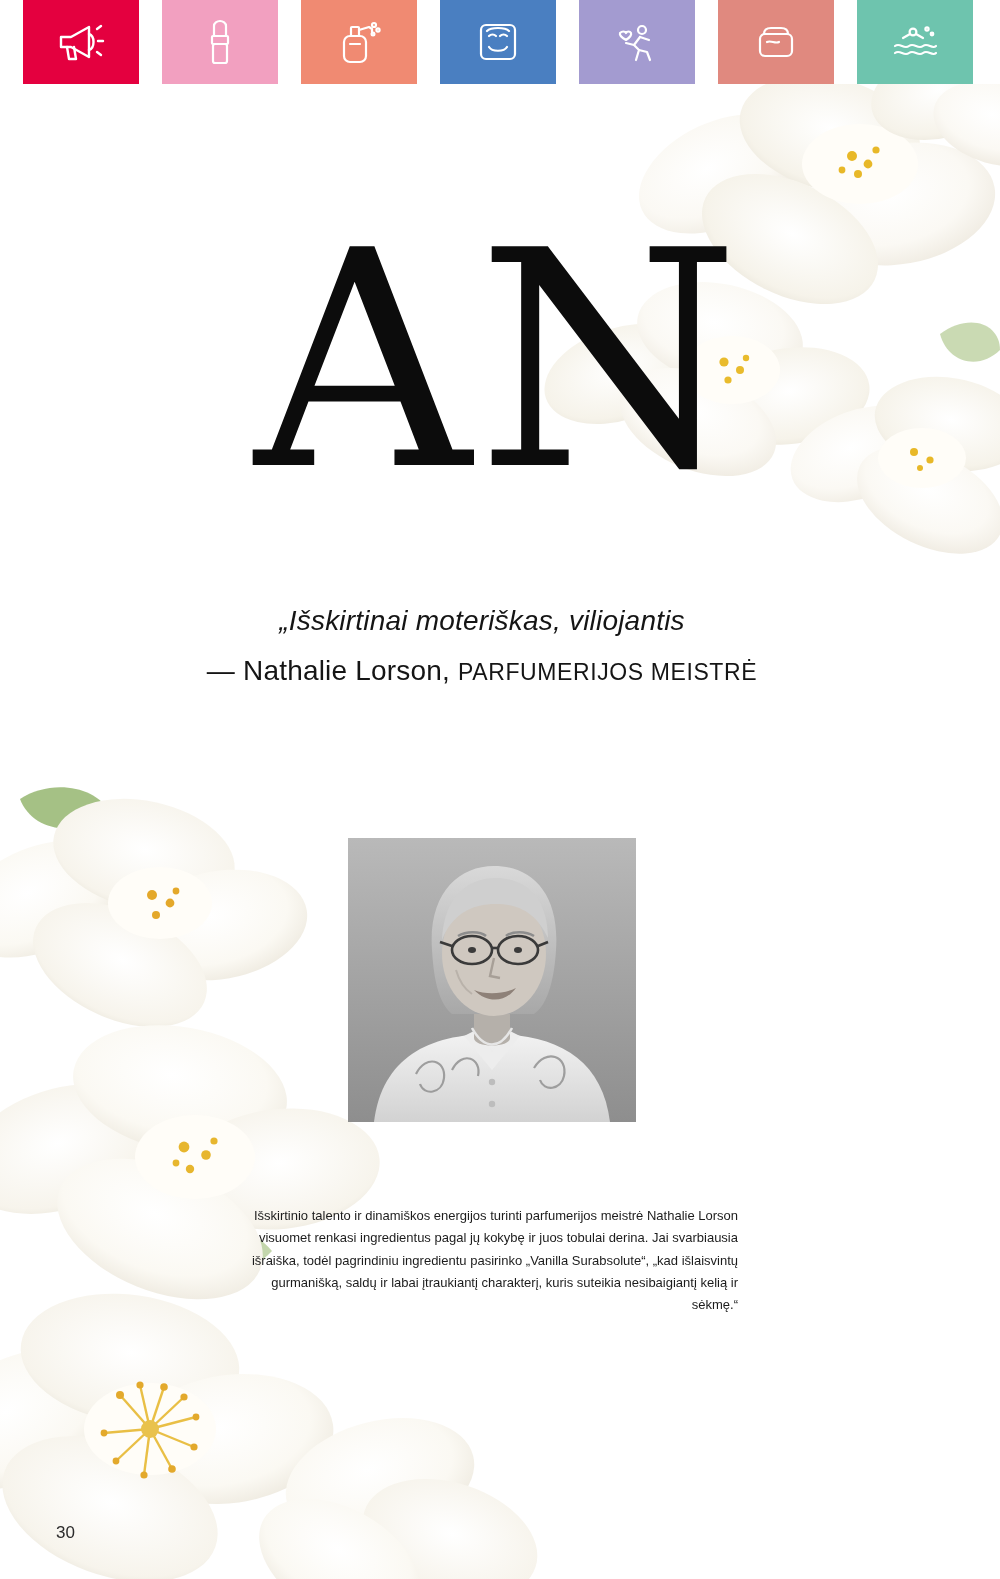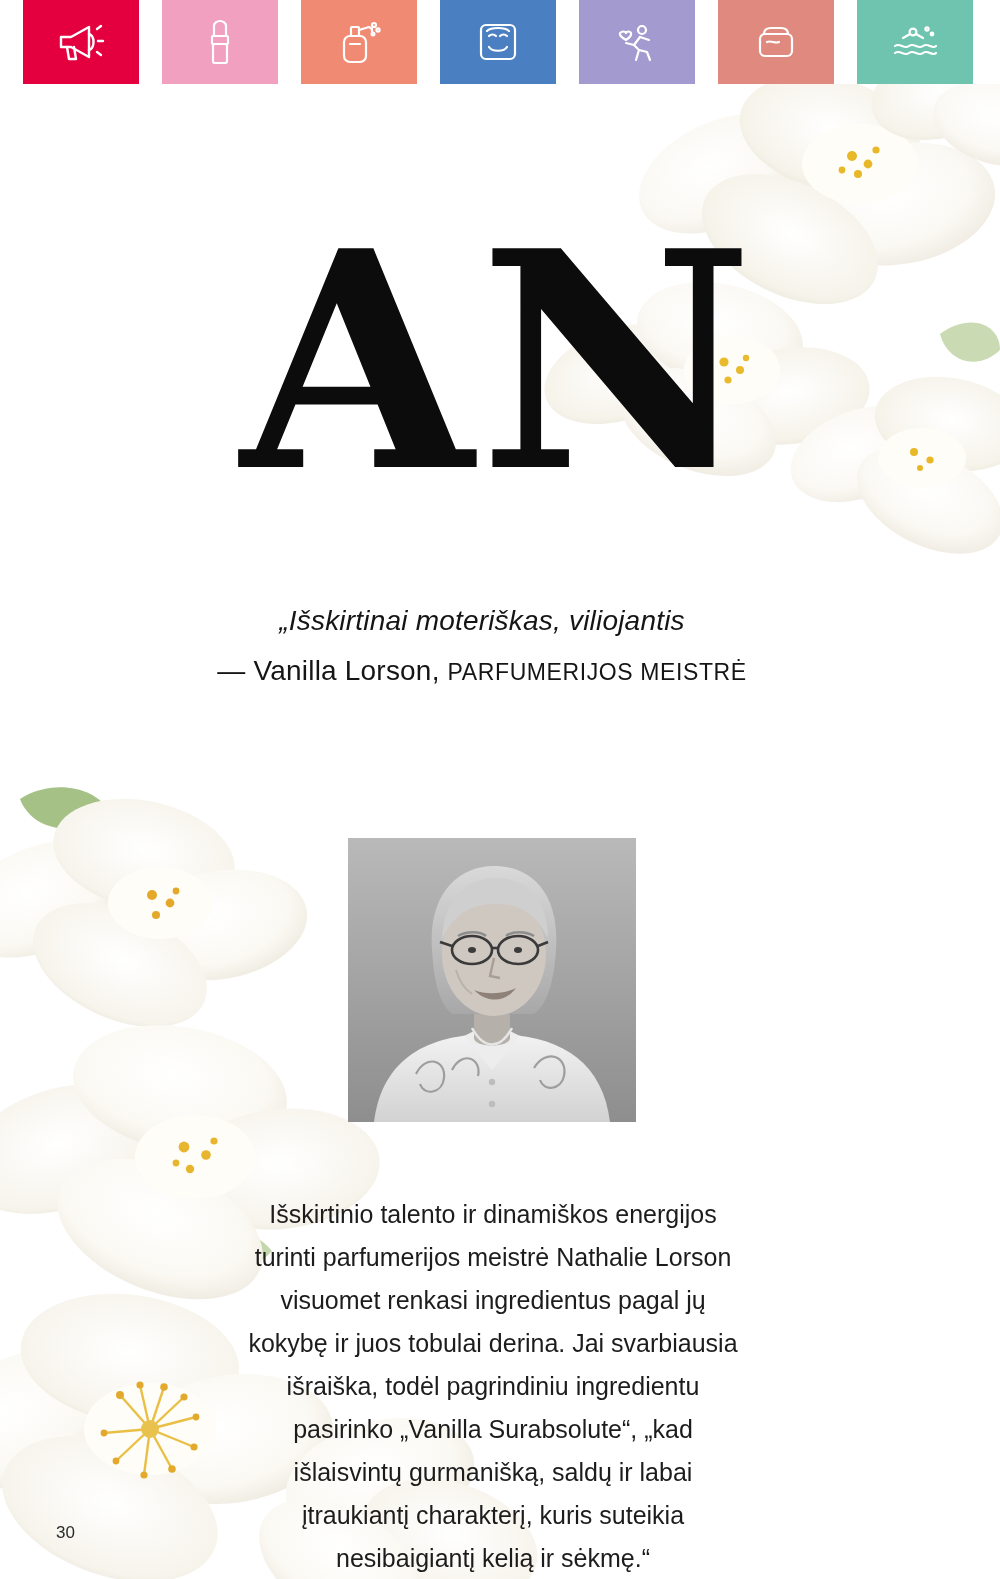--- a/index.html
+++ b/index.html
@@ -66,21 +66,21 @@
     top: 212px;
     left: 0;
     width: 1000px;
     text-align: center;
     font-family: "DejaVu Serif", serif;
     font-size: 300px;
     line-height: 1;
     letter-spacing: 6px;
     color: #0c0c0c;
     z-index: 3;
-    font-weight: 700;
+    font-weight: 400;
   }
 
   
   .quote-block {
     position: absolute;
     top: 598px;
     left: 0;
     width: 964px;
     text-align: center;
     z-index: 4;
@@ -112,25 +112,25 @@
     height: 284px;
     z-index: 4;
     overflow: hidden;
     background: #9a9a9a;
   }
   .portrait-wrap svg { display: block; }
 
   
   .body-copy {
     position: absolute;
-    top: 1168px;
+    top: 1192px;
     left: 248px;
     width: 490px;
-    text-align: center;
-    font-size: 25px;
+    text-align: right;
+    font-size: 13px;
     line-height: 1.72;
     color: #1c1c1c;
     z-index: 4;
   }
 
   
   .page-num {
     position: absolute;
     left: 56px;
     bottom: 36px;
@@ -387,21 +387,21 @@
       <ellipse cx="-40" cy="84" rx="88" ry="54" fill="url(#petalB)" transform="rotate(30 -40 84)"></ellipse>
     </g>
   </svg>
 </div>
 
 <div class="big-letters">AN</div>
 
 <div class="quote-block">
   <div class="quote-line">„Išskirtinai moteriškas, viliojantis</div>
   <div class="attrib">
-    <span>— Vanilla Lorson,</span>
+    <span>— Nathalie Lorson,</span>
     <span class="role">PARFUMERIJOS MEISTRĖ</span>
   </div>
 </div>
 
 <div class="portrait-wrap">
   <svg width="288" height="284" viewBox="0 0 288 284">
     <defs>
       <linearGradient id="bgGray" x1="0" y1="0" x2="0" y2="1">
         <stop offset="0%" stop-color="#b9b9b9"></stop>
         <stop offset="100%" stop-color="#8e8e8e"></stop>

